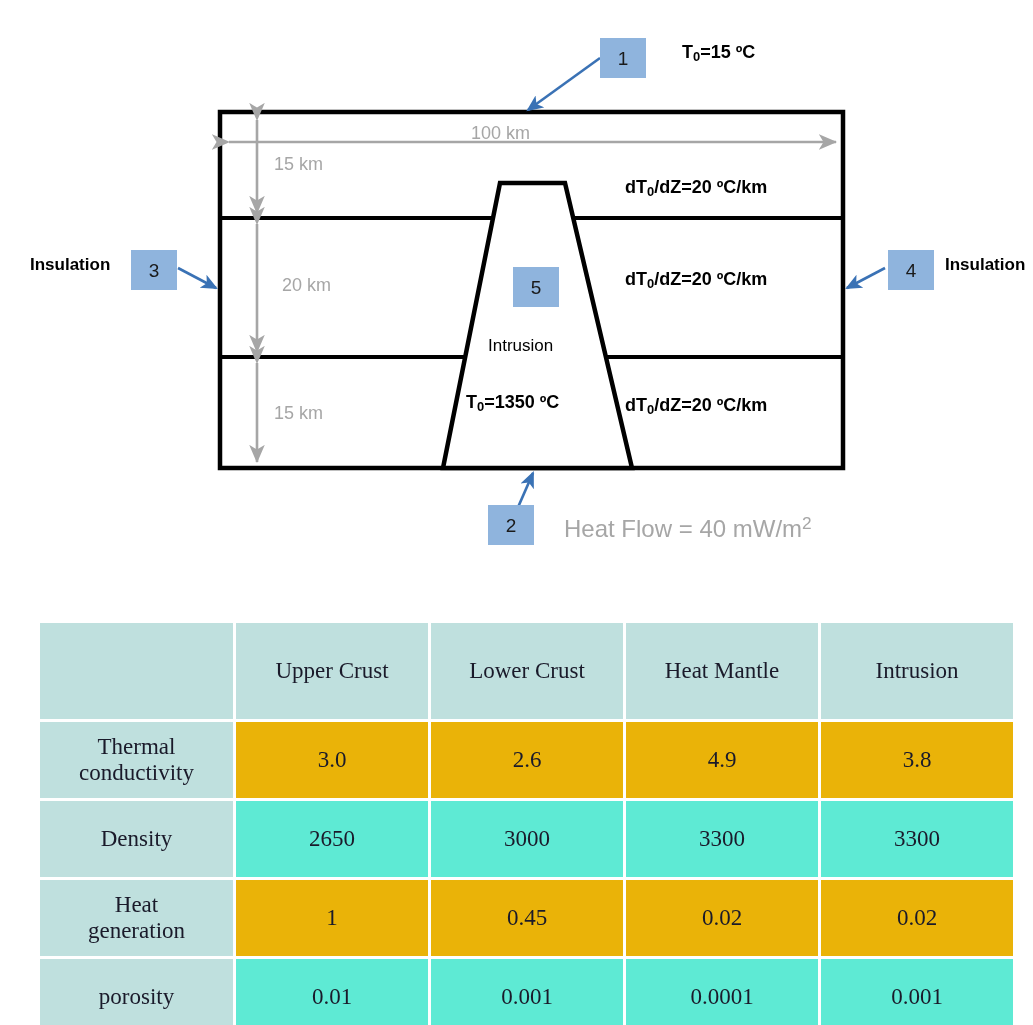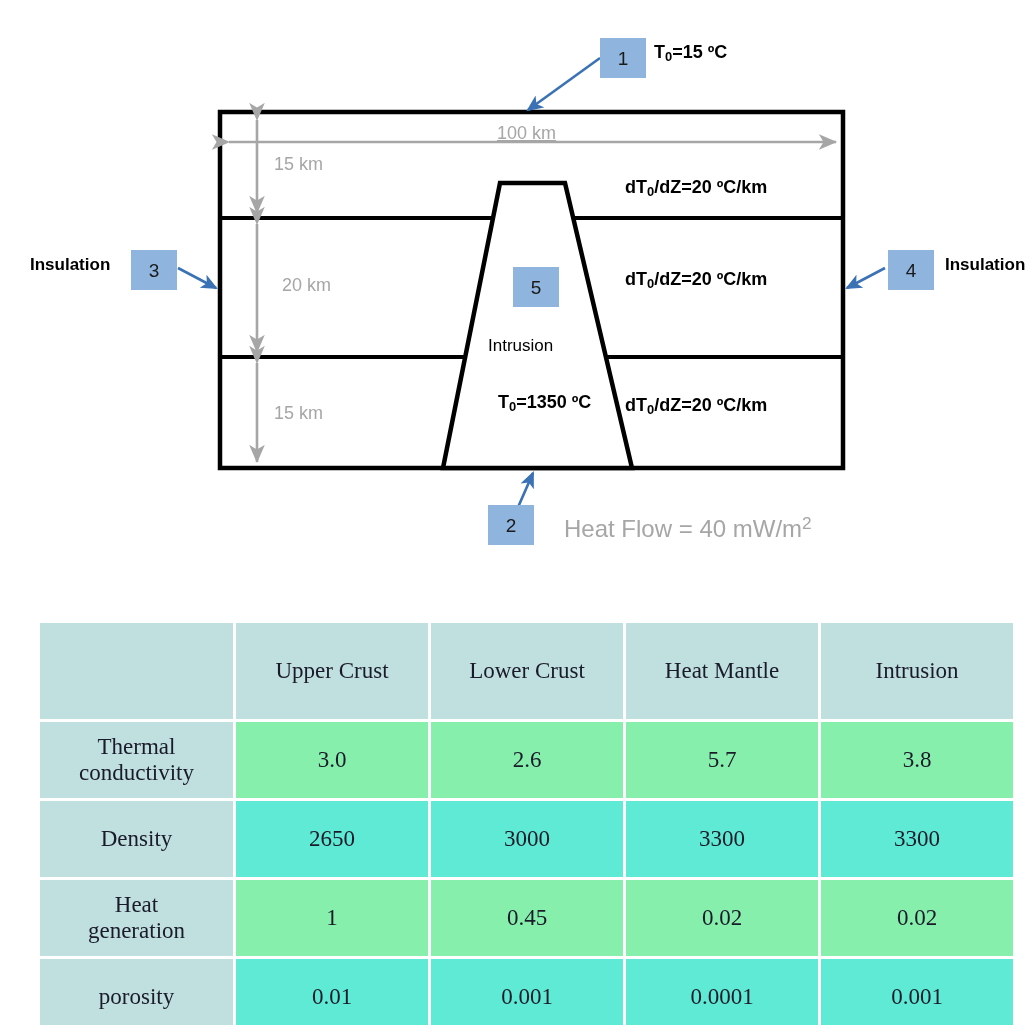--- a/index.html
+++ b/index.html
@@ -90,21 +90,21 @@
     height: 76px;
     background: #bfe0de;
   }
   #props-table thead th.corner {
     background: #bfe0de;
   }
   #props-table tbody th.rowlabel {
     background: #bfe0de;
     height: 56px;
   }
-  #props-table tbody tr.odd td { background: #86efac; }
+  #props-table tbody tr.odd td { background: #eab308; }
   #props-table tbody tr.even td { background: #5eead4; }
   .col-label { width: 193px; }
   .col-data  { width: 192px; }
 </style>
 </head>
 <body>
 
 <div id="diagram-area">
 
   <svg id="diagram-svg" width="1033" height="590" viewBox="0 0 1033 590">
@@ -140,39 +140,39 @@
     <line x1="178" y1="268" x2="216" y2="288" stroke="#3a72b5" stroke-width="2.6" marker-end="url(#arrHeadBlue)"></line>
     <line x1="885" y1="268" x2="847" y2="288" stroke="#3a72b5" stroke-width="2.6" marker-end="url(#arrHeadBlue)"></line>
   </svg>
 
   <div class="callout-box" style="left:600px; top:38px;">1</div>
   <div class="callout-box" style="left:488px; top:505px;">2</div>
   <div class="callout-box" style="left:131px; top:250px;">3</div>
   <div class="callout-box" style="left:888px; top:250px;">4</div>
   <div class="callout-box" style="left:513px; top:267px;">5</div>
 
-  <div class="txt txt-black" style="left:654px; top:43px;">T<sub>0</sub>=15 ºC</div>
+  <div class="txt txt-black" style="left:682px; top:43px;">T<sub>0</sub>=15 ºC</div>
 
   <div class="txt txt-gray" style="left:564px; top:515px; font-size:24px;">Heat Flow = 40 mW/m<sup>2</sup></div>
 
   <div class="txt txt-black" style="left:30px; top:256px; font-size:17px;">Insulation</div>
 
   <div class="txt txt-black" style="left:945px; top:256px; font-size:17px;">Insulation</div>
 
-  <div class="txt txt-gray" style="left:497px; top:124px;text-decoration:underline;">100 km</div>
+  <div class="txt txt-gray" style="left:471px; top:124px;">100 km</div>
   <div class="txt txt-gray" style="left:274px; top:155px;">15 km</div>
   <div class="txt txt-gray" style="left:282px; top:276px;">20 km</div>
   <div class="txt txt-gray" style="left:274px; top:404px;">15 km</div>
 
   <div class="txt txt-black" style="left:625px; top:178px;">dT<sub>0</sub>/dZ=20 ºC/km</div>
   <div class="txt txt-black" style="left:625px; top:270px;">dT<sub>0</sub>/dZ=20 ºC/km</div>
   <div class="txt txt-black" style="left:625px; top:396px;">dT<sub>0</sub>/dZ=20 ºC/km</div>
 
   <div class="txt txt-plain" style="left:488px; top:337px;">Intrusion</div>
-  <div class="txt txt-black" style="left:498px; top:393px;">T<sub>0</sub>=1350 ºC</div>
+  <div class="txt txt-black" style="left:466px; top:393px;">T<sub>0</sub>=1350 ºC</div>
 
 </div>
 
 <table id="props-table">
   <colgroup>
     <col class="col-label">
     <col class="col-data">
       <col class="col-data">
       <col class="col-data">
       <col class="col-data">
@@ -187,21 +187,21 @@
     </tr>
   </thead>
   <tbody>
     <tr class="odd">
       <th class="rowlabel">
         <span>Thermal</span><br>
         <span>conductivity</span>
       </th>
       <td>3.0</td>
       <td>2.6</td>
-      <td>5.7</td>
+      <td>4.9</td>
       <td>3.8</td>
     </tr>
     <tr class="even">
       <th class="rowlabel">Density</th>
       <td>2650</td>
       <td>3000</td>
       <td>3300</td>
       <td>3300</td>
     </tr>
     <tr class="odd">

